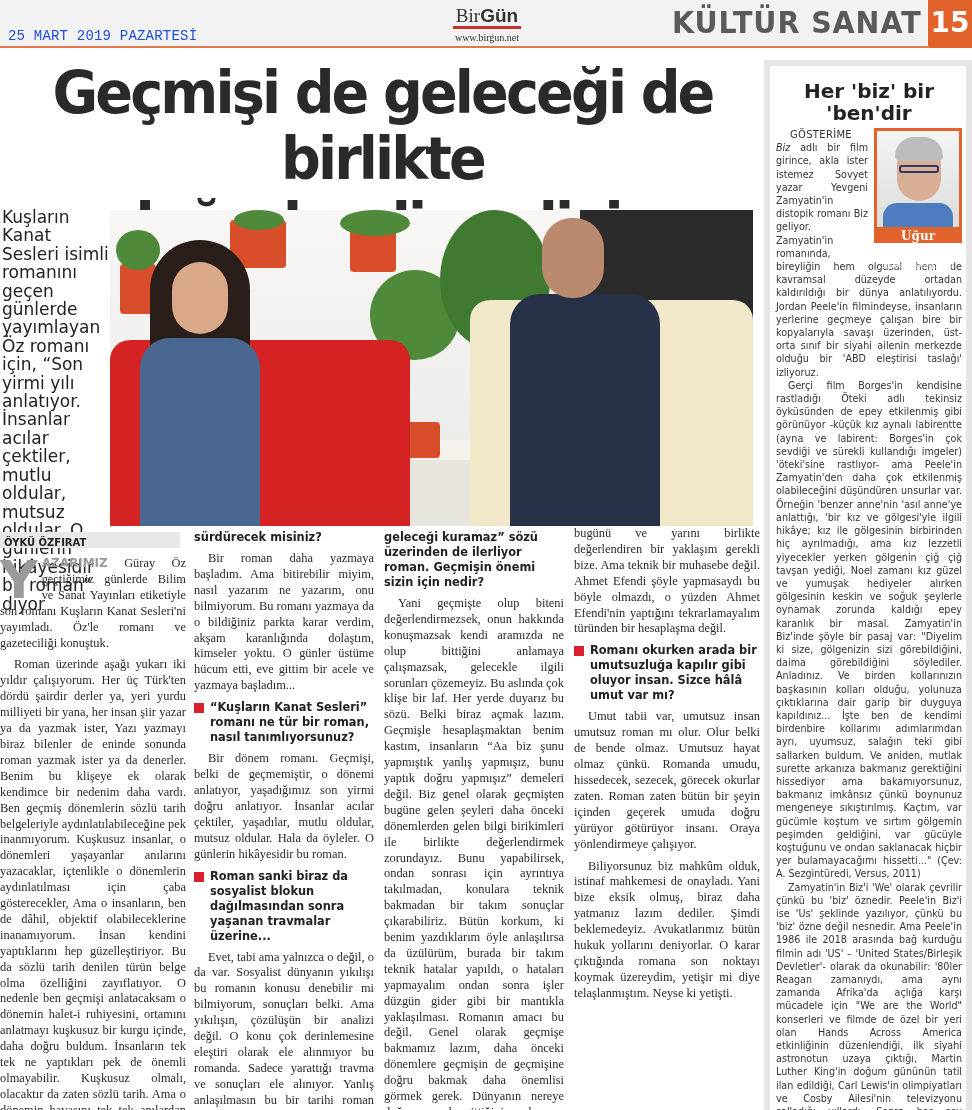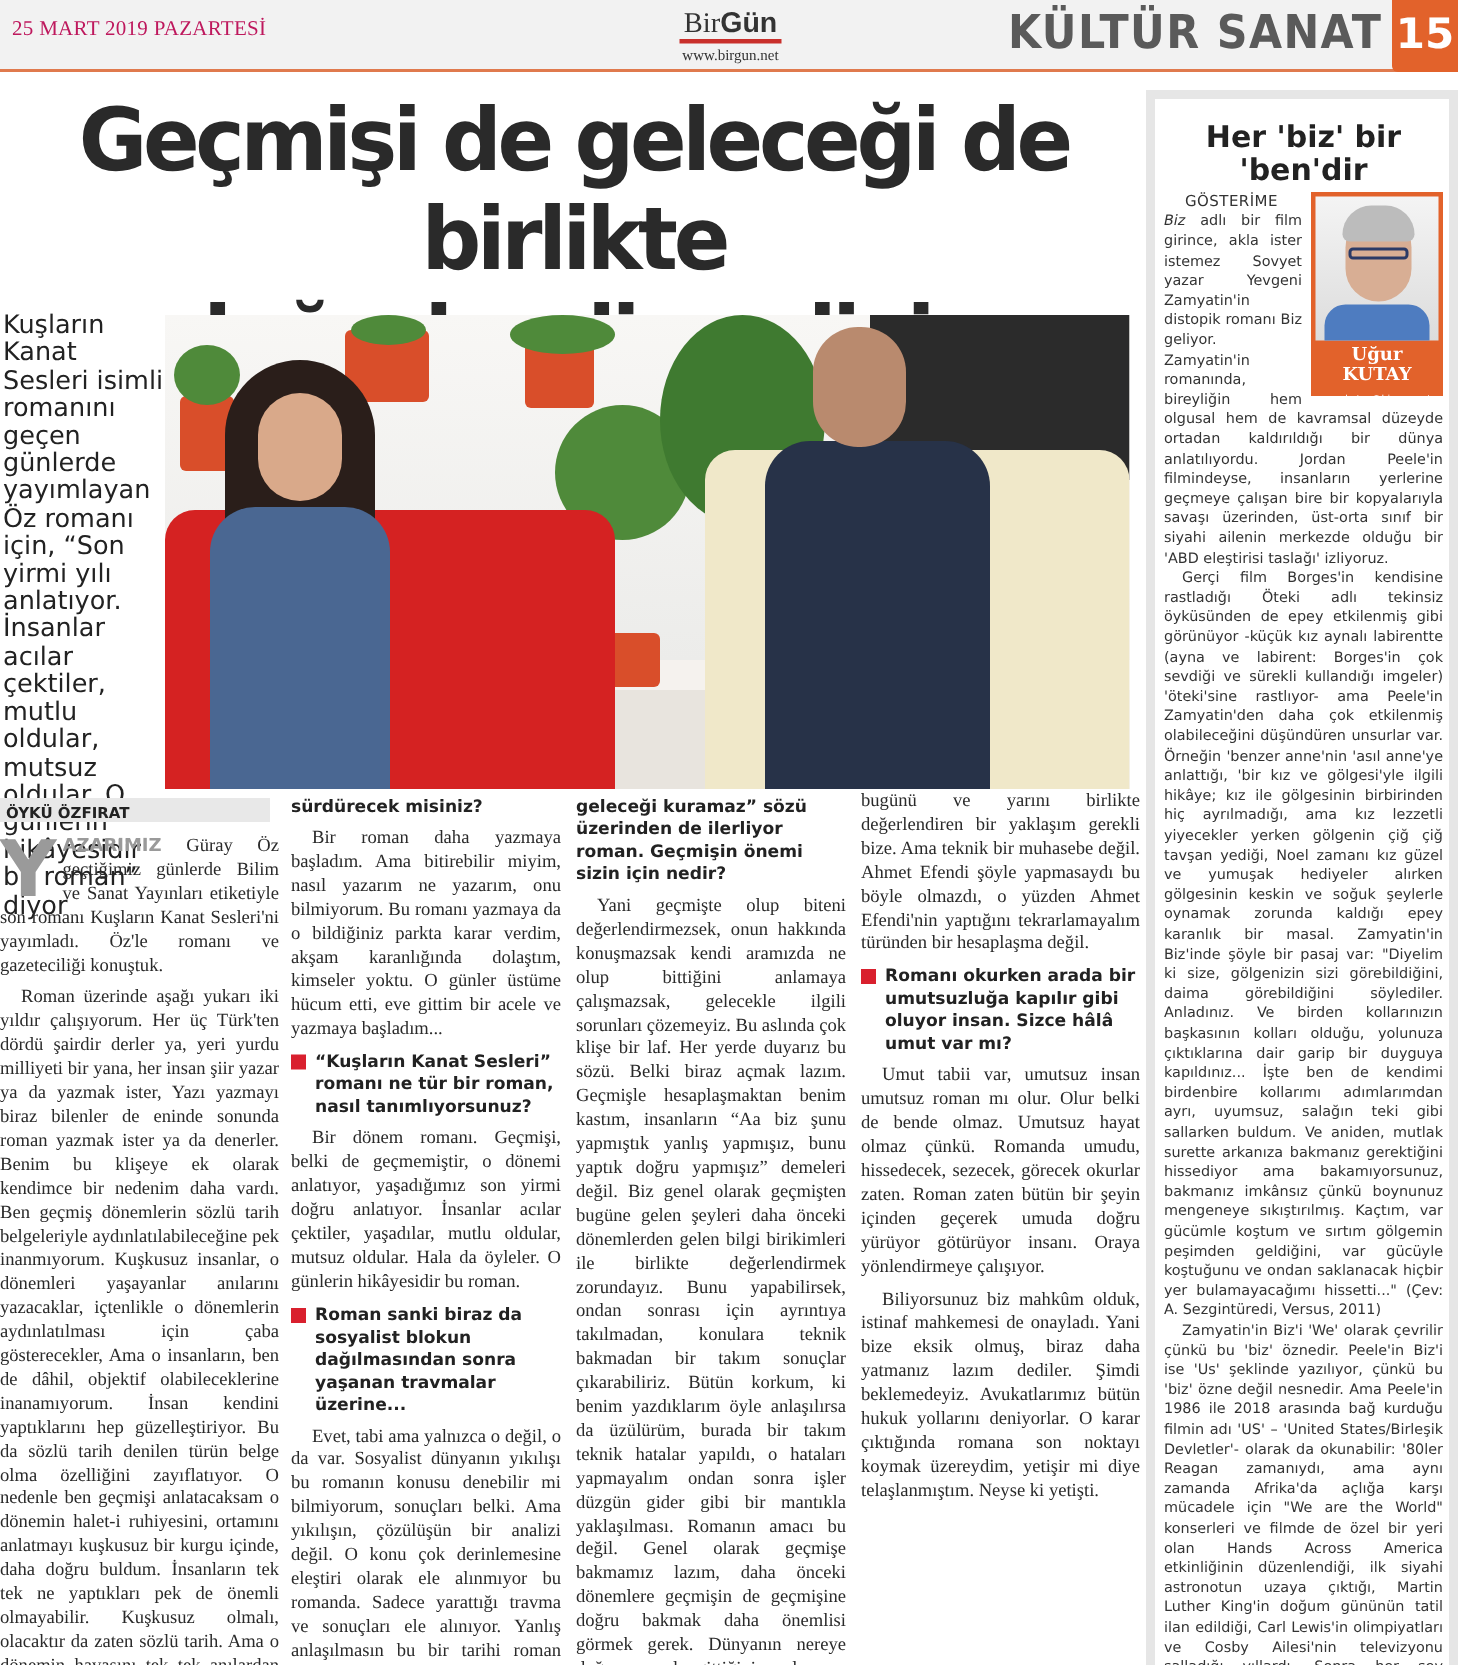--- a/index.html
+++ b/index.html
@@ -1,21 +1,21 @@
 <!DOCTYPE html>
 <html><head>
 <meta charset="utf-8">
 <style>
   * { box-sizing: border-box; margin: 0; padding: 0; }
   html, body { width: 972px; height: 1110px; overflow: hidden; background: #fff; }
   body { position: relative; font-family: "DejaVu Serif", serif; color: #222; }
 
   
   .topbar { position: absolute; left: 0; top: 0; width: 972px; height: 48px; background: #f2f2f2; border-bottom: 2px solid #e07a4e; }
-  .date { position: absolute; left: 8px; top: 12px; font-family: Liberation Serif, serif; font-size: 14px; color: #be185d; letter-spacing: 0.2px; }
+  .date { position: absolute; left: 8px; top: 28px; font-family: Liberation Mono, monospace; font-size: 14px; color: #1d4ed8; letter-spacing: 0.2px; }
   .logo { position: absolute; left: 444px; top: 6px; width: 86px; text-align: center; }
   .logo-word { font-family: "Liberation Serif", serif; font-size: 19px; color: #333; border-bottom: 3px solid #c9302c; display: inline-block; padding: 0 3px; line-height: 20px; }
   .logo-word b { font-family: "Liberation Sans", sans-serif; font-weight: 700; }
   .logo-url { font-family: "Liberation Serif", serif; font-size: 10px; color: #333; margin-top: 3px; }
   .section { position: absolute; left: 672px; top: 4px; font-family: "DejaVu Sans", sans-serif; font-weight: 700; font-size: 31px; color: #5a5a5a; letter-spacing: 1px; transform: scaleX(0.92); transform-origin: left; }
   .pagenum { position: absolute; left: 928px; top: 0; width: 44px; height: 48px; background: #e2622b; color: #fff; font-family: "DejaVu Sans", sans-serif; font-weight: 700; font-size: 28px; text-align: center; line-height: 46px; border-radius: 0 0 0 4px; }
 
   
   .headline { position: absolute; left: 0; top: 60px; width: 765px; text-align: center; font-family: "DejaVu Sans", sans-serif; font-weight: 700; font-size: 58px; line-height: 66px; color: #2a2a2a; letter-spacing: -3px; transform: scaleX(0.96); }
 
@@ -62,21 +62,21 @@
   .book .author { position: absolute; right: 4px; top: 70px; font-family: "DejaVu Sans", sans-serif; font-size: 7px; color: #fff; font-weight: 700; }
   .book .genre { position: absolute; left: 6px; top: 78px; font-family: "Liberation Serif", serif; font-size: 9px; color: #b23a1e; }
 
   
   .side { position: absolute; left: 764px; top: 60px; width: 208px; height: 1050px; background: #e6e6e6; padding: 6px; }
   .side-inner { background: #fff; width: 196px; height: 1044px; padding: 6px 4px 17px 6px; position: relative; }
   .side-title { font-family: "DejaVu Sans", sans-serif; font-weight: 700; font-size: 20px; line-height: 22px; text-align: center; color: #222; margin-bottom: 4px; margin-top: 8px; }
   .side-text { font-family: "DejaVu Sans", sans-serif; font-size: 9.6px; line-height: 13.2px; color: #333; text-align: justify; }
   .side-text p { text-indent: 12px; }
   .side-text p.first { text-indent: 0; }
-  .author-box { float: right; width: 88px; height: 136px; background: #e2622b; margin: 0 0 6px 6px; position: relative; }
+  .author-box { float: right; width: 88px; height: 115px; background: #e2622b; margin: 0 0 6px 6px; position: relative; }
   .author-photo { position: absolute; left: 3px; top: 3px; width: 82px; height: 96px; background: linear-gradient(180deg, #f4f4f4, #dcdcdc); overflow: hidden; }
   .author-photo .head { position: absolute; left: 20px; top: 12px; width: 44px; height: 58px; background: #d8ae94; border-radius: 22px; }
   .author-photo .hair { position: absolute; left: 18px; top: 6px; width: 48px; height: 24px; background: #bcbcbc; border-radius: 24px 24px 6px 6px; }
   .author-photo .glasses { position: absolute; left: 22px; top: 34px; width: 40px; height: 8px; border: 2px solid #2b3a66; border-radius: 3px; }
   .author-photo .shirt { position: absolute; left: 6px; top: 72px; width: 70px; height: 30px; background: #4e7cc0; border-radius: 14px 14px 0 0; }
   .author-name { position: absolute; left: 0; top: 102px; width: 88px; text-align: center; font-family: "DejaVu Serif", serif; font-weight: 700; font-size: 12px; line-height: 13px; color: #fff; }
   .author-mail { position: absolute; left: 0; top: 132px; width: 88px; text-align: center; font-family: "DejaVu Sans", sans-serif; font-size: 6.4px; color: #fff; }
   .caps { font-size: 10px; letter-spacing: 0.3px; }
 </style>
 </head>

